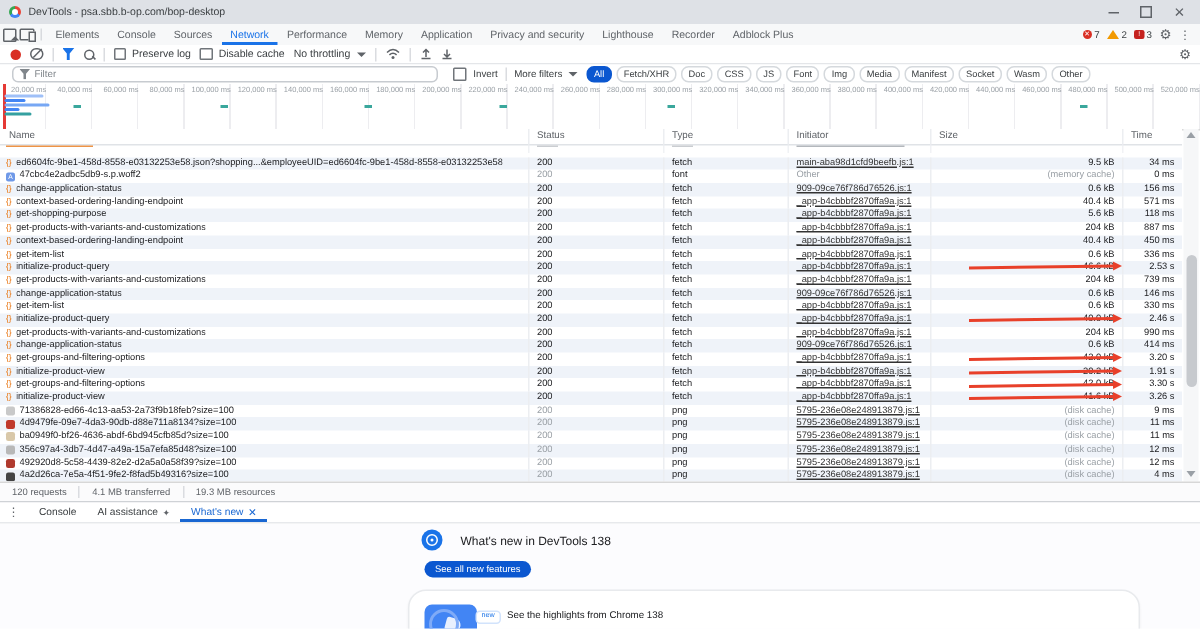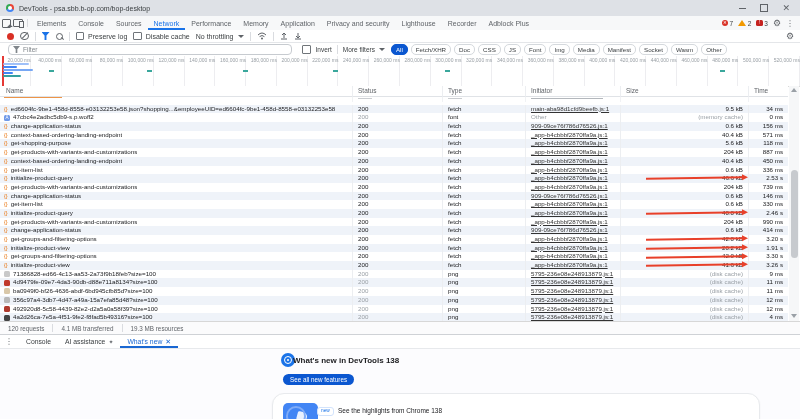--- a/index.html
+++ b/index.html
@@ -107,21 +107,21 @@
   .drawer-tabs{position:absolute;left:0;top:0;width:800px;height:13px;background:#fff;border-bottom:1px solid #e7e9ec;
                display:flex;align-items:stretch;font-size:6.8px;color:#3c4043;}
   .drawer-tabs .kebab{align-self:center;margin:0 6px 0 5px;}
   .dr-tab{display:flex;align-items:center;gap:3px;padding:0 7px;white-space:nowrap;}
   .dr-tab.active{color:#1967d2;box-shadow:inset 0 -2px 0 #1967d2;}
   .dr-close{font-size:7px;}
   .spark{font-size:6px;color:#5f6368;}
   .wn-icon{left:281px;top:18px;width:14px;height:14px;border-radius:50%;background:#1a73e8;position:absolute;}
   .wn-icon::after{content:"";position:absolute;left:3px;top:3px;width:8px;height:8px;border-radius:50%;border:1.6px solid #fff;box-sizing:border-box;}
   .wn-icon::before{content:"";position:absolute;left:6px;top:6px;width:2px;height:2px;border-radius:50%;background:#fff;z-index:1;}
-  .wn-title{left:293px;top:21px;position:absolute;font-size:8px;font-weight:bold;color:#202124;}
+  .wn-title{left:307px;top:21px;position:absolute;font-size:8px;font-weight:normal;color:#202124;}
   .wn-btn{left:283px;top:39px;position:absolute;height:11px;border-radius:6px;background:#0b57d0;color:#fff;
           font-size:6.3px;line-height:11px;padding:0 7px;border:none;font-family:inherit;}
   .wn-card{left:272px;top:58px;position:absolute;width:486px;height:60px;background:#fff;border:1px solid #e8eaed;
            border-radius:12px;box-shadow:0 1px 2px rgba(0,0,0,.06);}
   .wn-thumb{position:absolute;left:10px;top:9px;width:35px;height:44px;border-radius:5px;background:#4285f4;overflow:hidden;}
   .wn-thumb::after{content:"";position:absolute;left:3px;top:3px;width:16px;height:16px;border-radius:50%;border:2px solid #7fabf7;}
   .wn-thumb::before{content:"";position:absolute;left:14px;top:9px;width:10px;height:9px;background:#e8f0fe;border-radius:2px 5px 5px 2px;transform:rotate(15deg);}
   .wn-badge{position:absolute;left:44px;top:13px;background:#fff;border:1px solid #d2e3fc;color:#1a73e8;
             font-size:4.8px;line-height:6.5px;padding:0 3px;border-radius:3px;}
   .wn-card-title{position:absolute;left:65px;top:13px;font-size:6.5px;color:#202124;}

